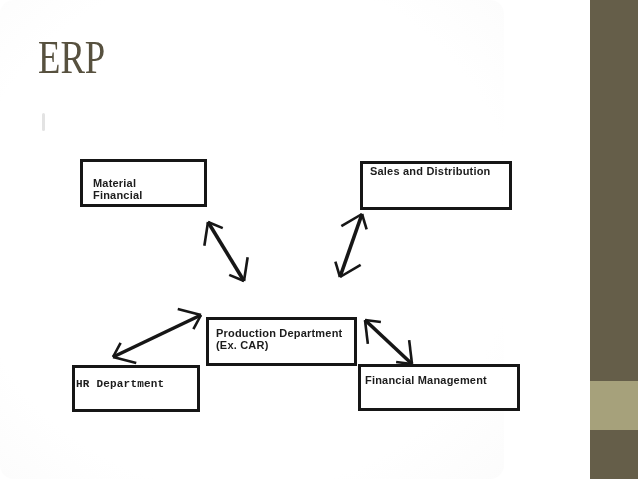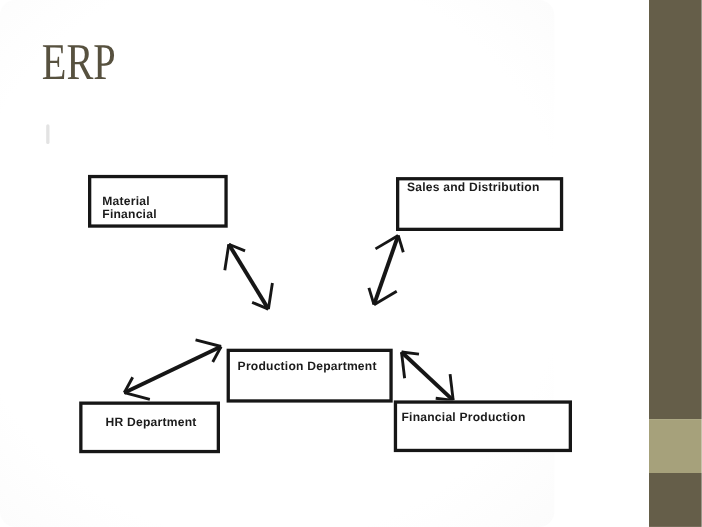--- a/index.html
+++ b/index.html
@@ -134,26 +134,27 @@
     <div id="nodes-layer">
         <div class="node" style="left: 80px; top: 159px; width: 127px; height: 48px; padding-left: 10px; padding-top: 15px;">
           <div class="node-line">Material</div>
           <div class="node-line">Financial</div>
         </div>
         <div class="node" style="left: 360px; top: 161px; width: 152px; height: 49px; padding-left: 7px; padding-top: 1px;">
           <div class="node-line">Sales and Distribution</div>
         </div>
         <div class="node" style="left: 206px; top: 283px; width: 151px; height: 49px; padding-left: 7px; padding-top: 7px; margin-top: 34px;">
           <div class="node-line">Production Department</div>
+          <div class="node-line">(Ex. CAR)</div>
         </div>
-        <div class="node" style="left: 72px; top: 365px; width: 128px; height: 47px; padding-left: 21px; padding-top: 10px;">
+        <div class="node" style="left: 72px; top: 365px; width: 128px; height: 47px; padding-left: 1px; padding-top: 10px; font-family: Liberation Mono, monospace;">
           <div class="node-line">HR Department</div>
         </div>
         <div class="node" style="left: 358px; top: 364px; width: 162px; height: 47px; padding-left: 4px; padding-top: 7px;">
-          <div class="node-line">Financial Production</div>
+          <div class="node-line">Financial Management</div>
         </div>
       </div>
   </div>
 
   <div class="sidebar">
     <div class="block-top"></div>
     <div class="block-accent"></div>
     <div class="block-bottom"></div>
   </div>
 

